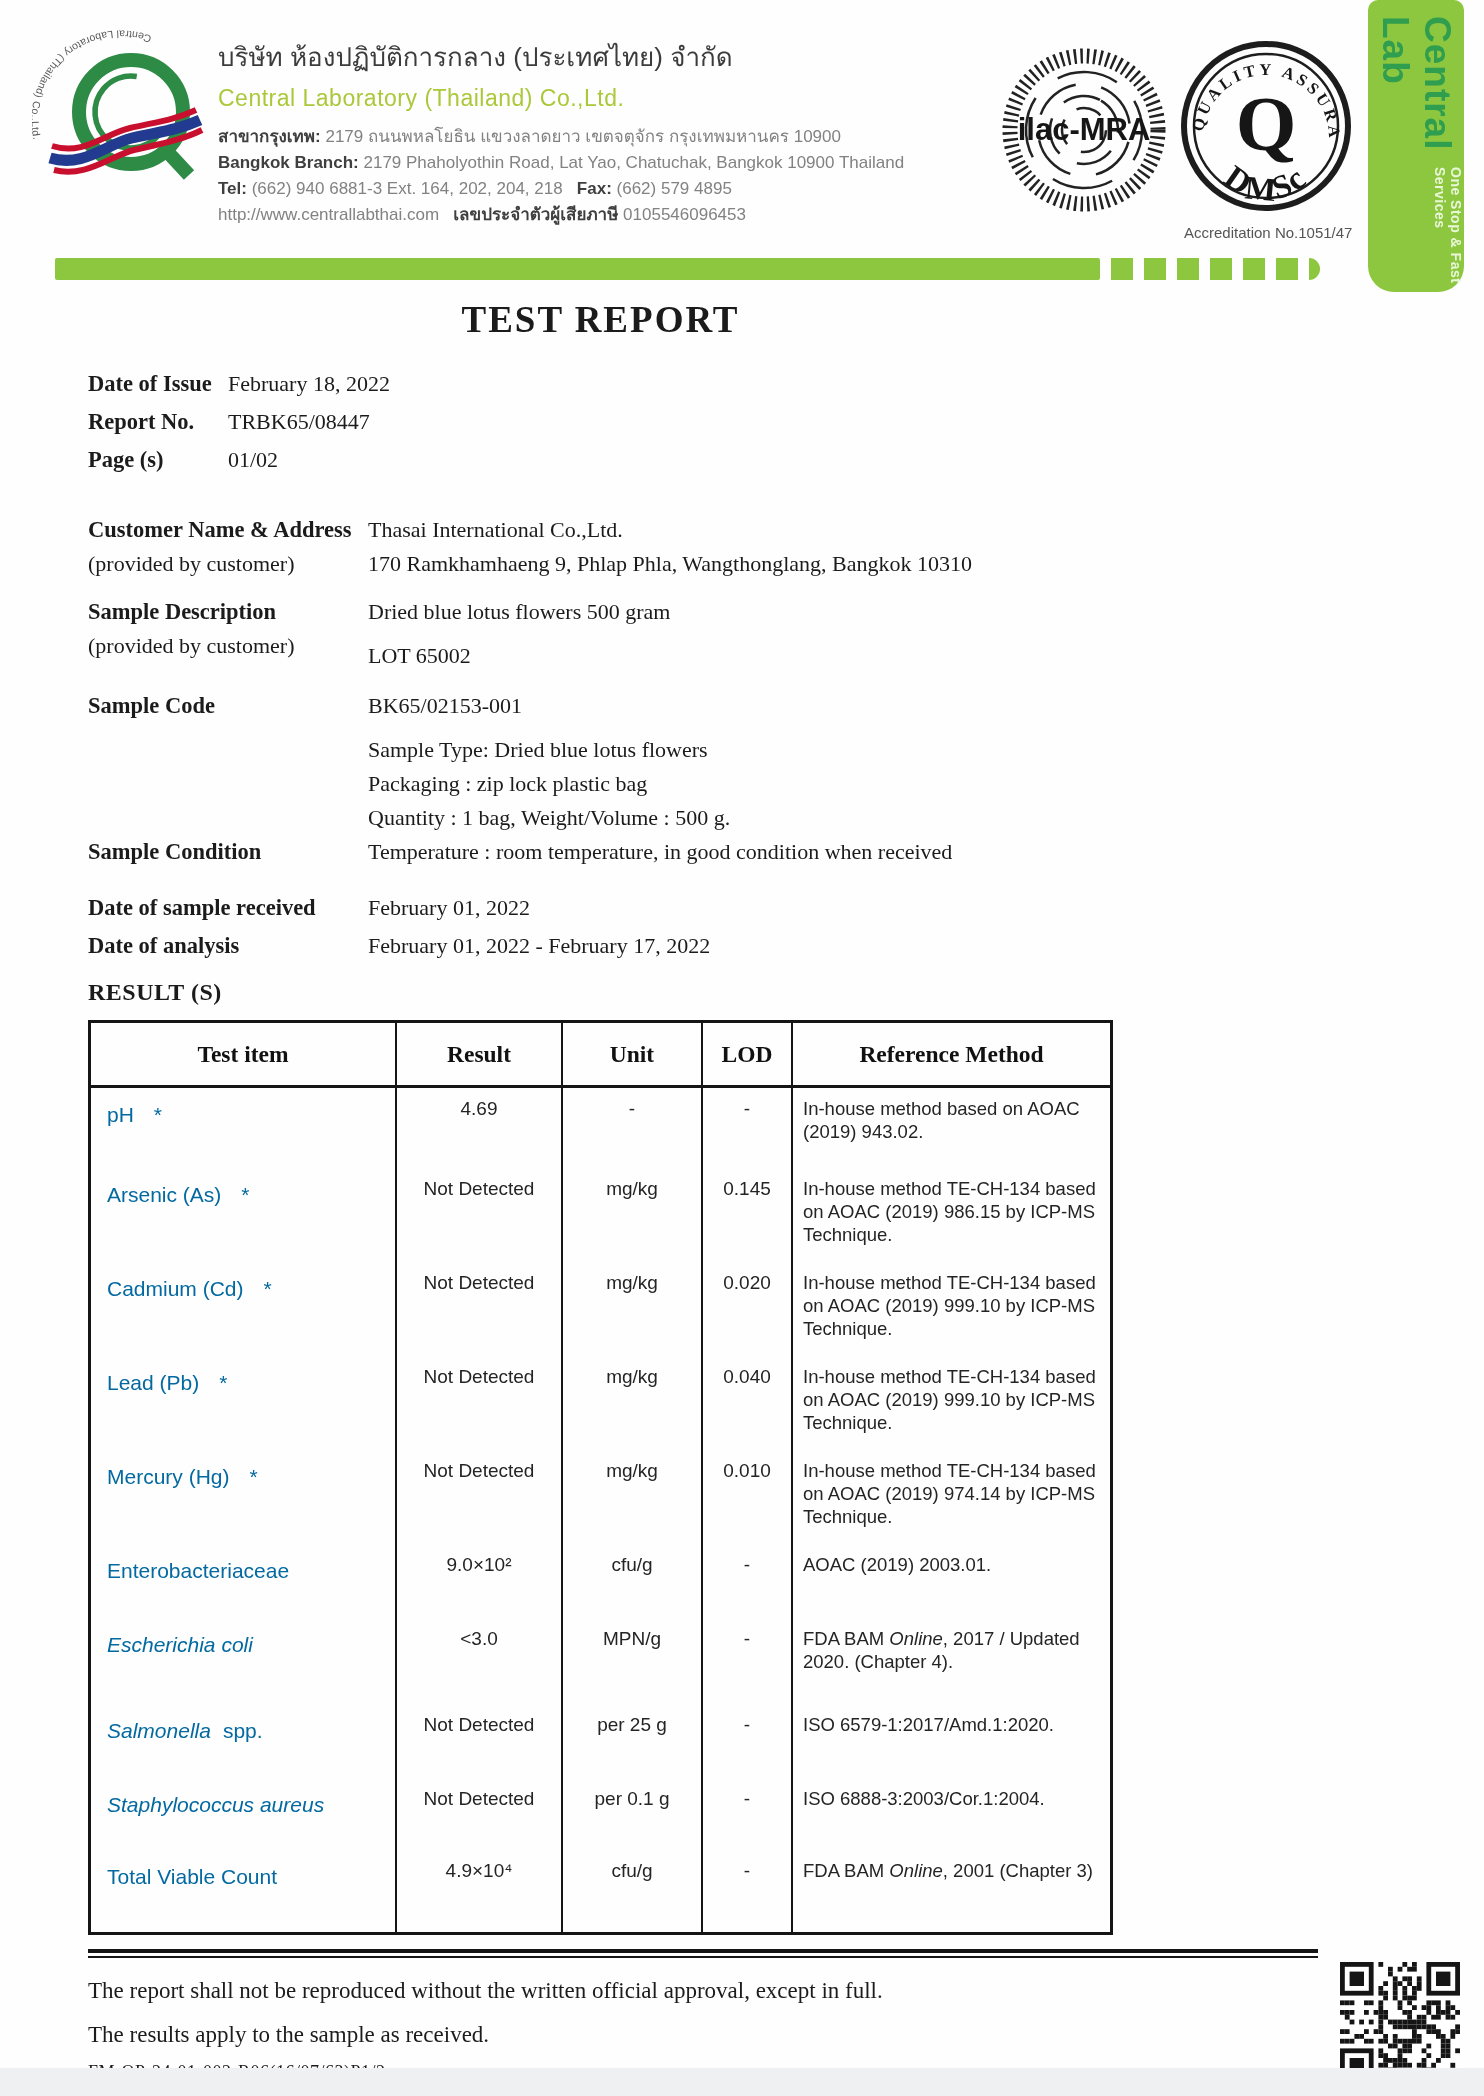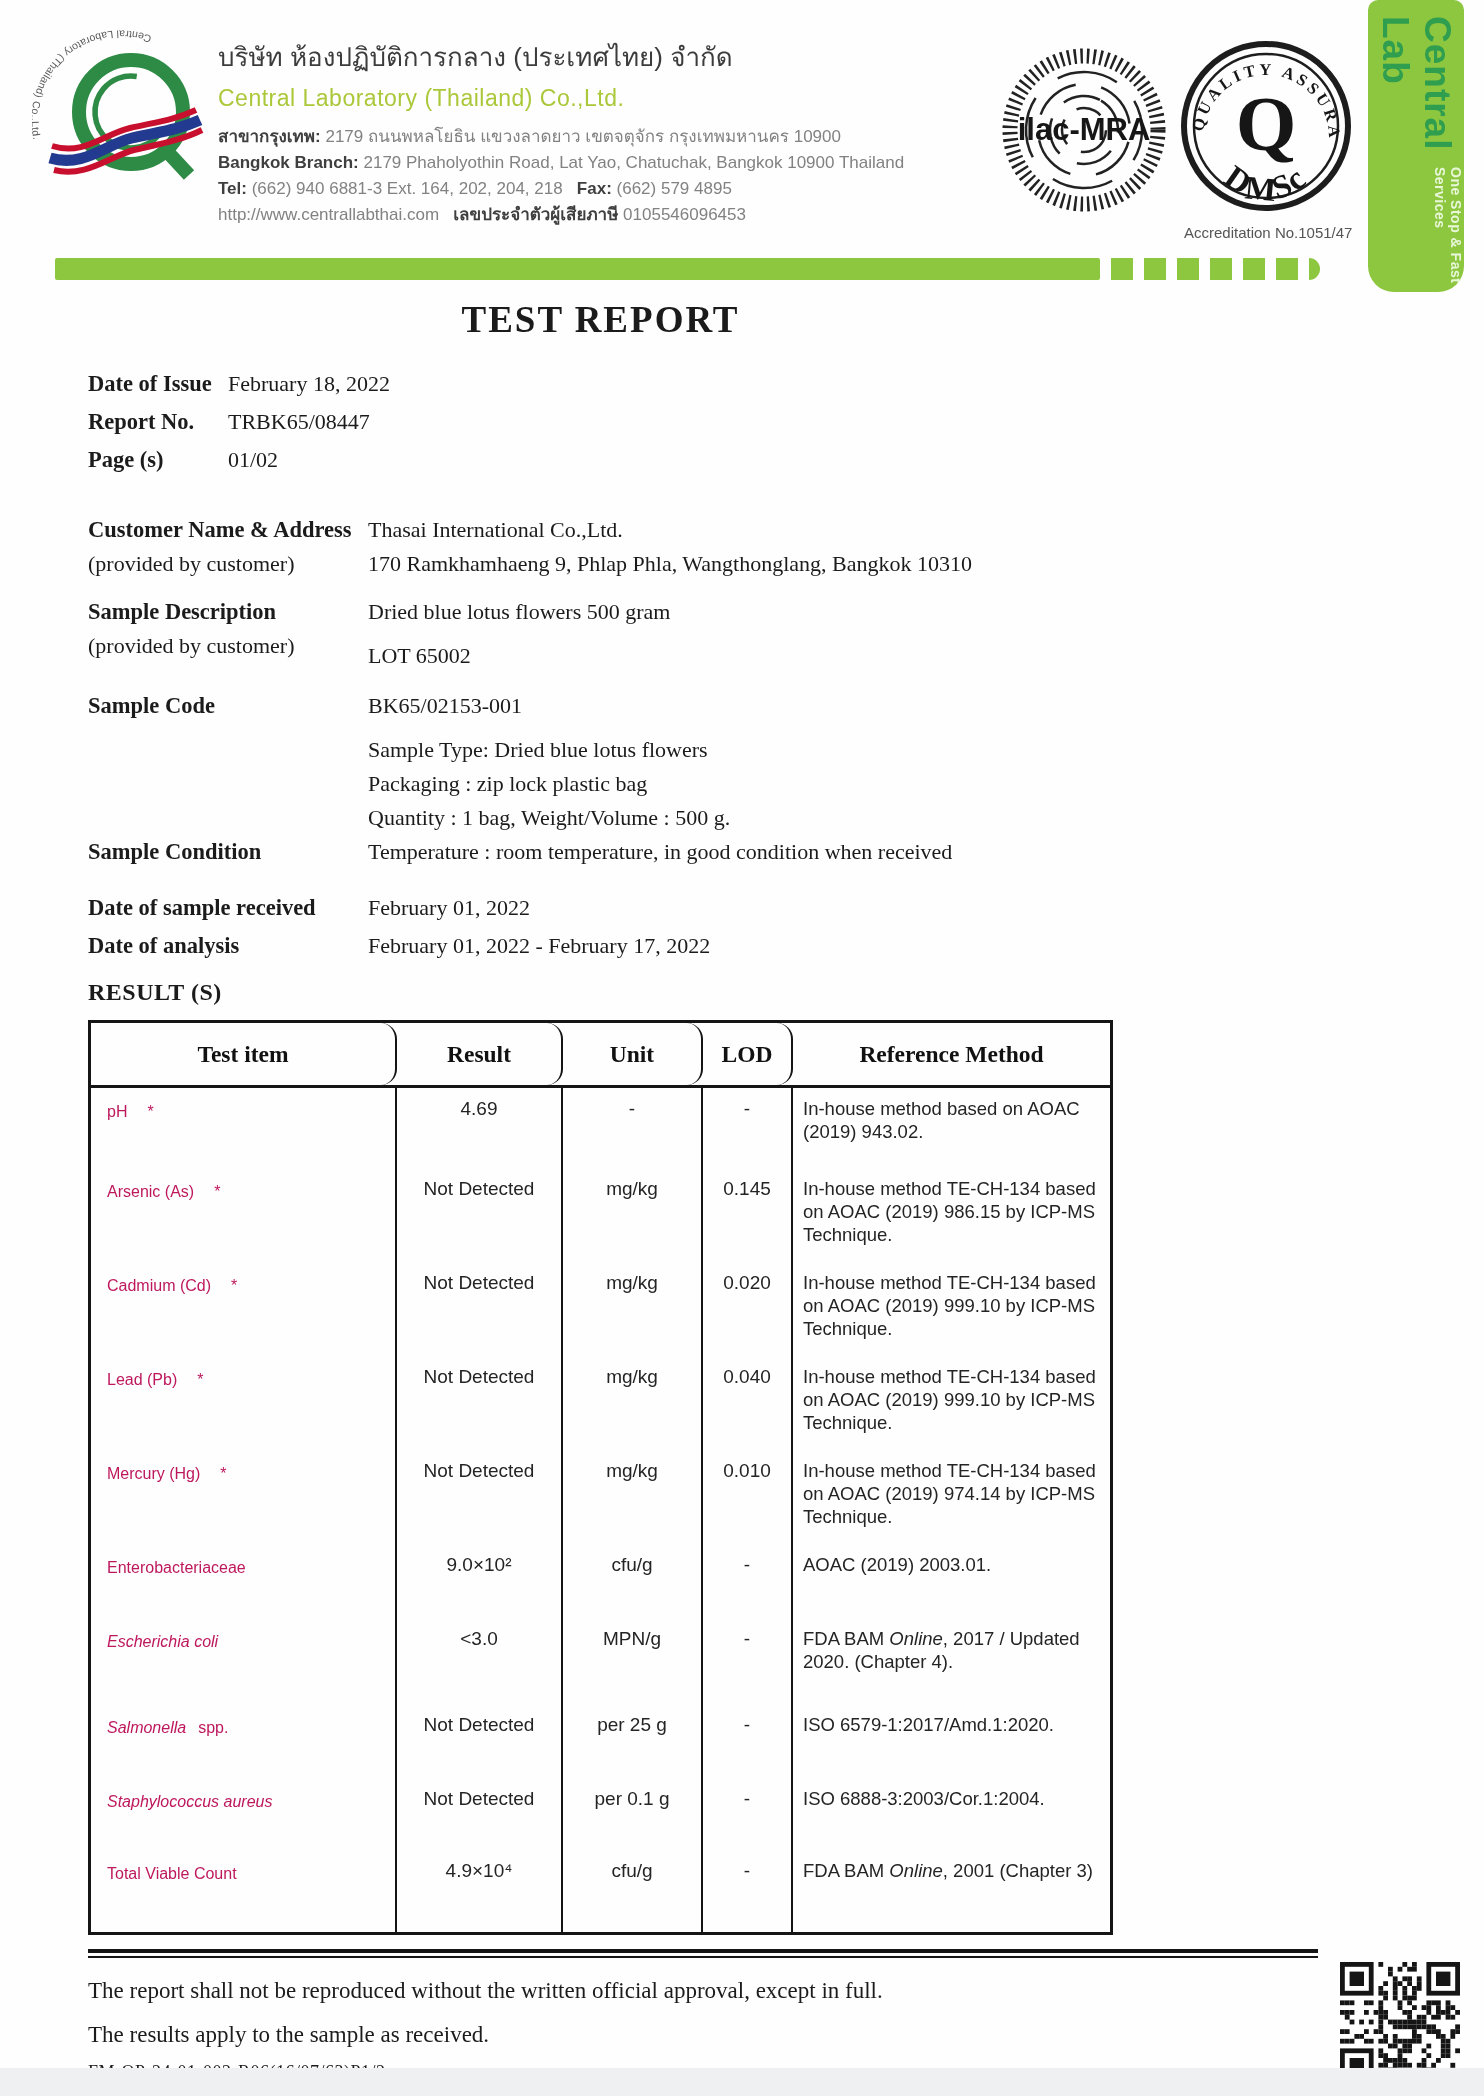--- a/index.html
+++ b/index.html
@@ -52,22 +52,22 @@
   .frow:nth-child(6){margin-bottom:10px;}
   .frow:nth-child(7){margin-bottom:22px;align-items:flex-end;}
 
   
   .rtable{border:3px solid #151515;font-family:"Liberation Sans","DejaVu Sans",sans-serif;}
   .rrow{display:grid;grid-template-columns:306px 166px 140px 90px 1fr;}
   .rrow .cell{border-right:2.5px solid #151515;box-sizing:border-box;}
   .rrow .cell:last-child{border-right:none;}
   .rrow.hdr{border-bottom:3px solid #151515;font-family:"Liberation Serif",serif;}
   .rrow.hdr .cell{display:flex;align-items:center;justify-content:center;font-weight:bold;
-                  font-size:23.5px;min-height:62px;color:#111;border-radius:16px;}
-  .c-item{padding:15px 8px 8px 16px;font-size:16px;color:#be185d;text-align:left;}
+                  font-size:23.5px;min-height:62px;color:#111;}
+  .c-item{padding:15px 8px 8px 16px;font-size:21px;color:#0369a1;text-align:left;}
   .c-mid{padding:10px 4px 8px 4px;font-size:19px;color:#242424;text-align:center;}
   .c-method{padding:9px 10px 16px 10px;font-size:18.5px;line-height:23px;color:#242424;text-align:left;}
   .star{margin-left:20px;}
   .it{font-style:italic;}
   .sfx{margin-left:12px;font-style:normal;}
   
   .rrow:nth-child(2){min-height:80px;}
   .rrow:nth-child(3),.rrow:nth-child(4),.rrow:nth-child(5),.rrow:nth-child(6){min-height:88px;}
   .rrow:nth-child(7){min-height:74px;}
   .rrow:nth-child(8){min-height:86px;}

